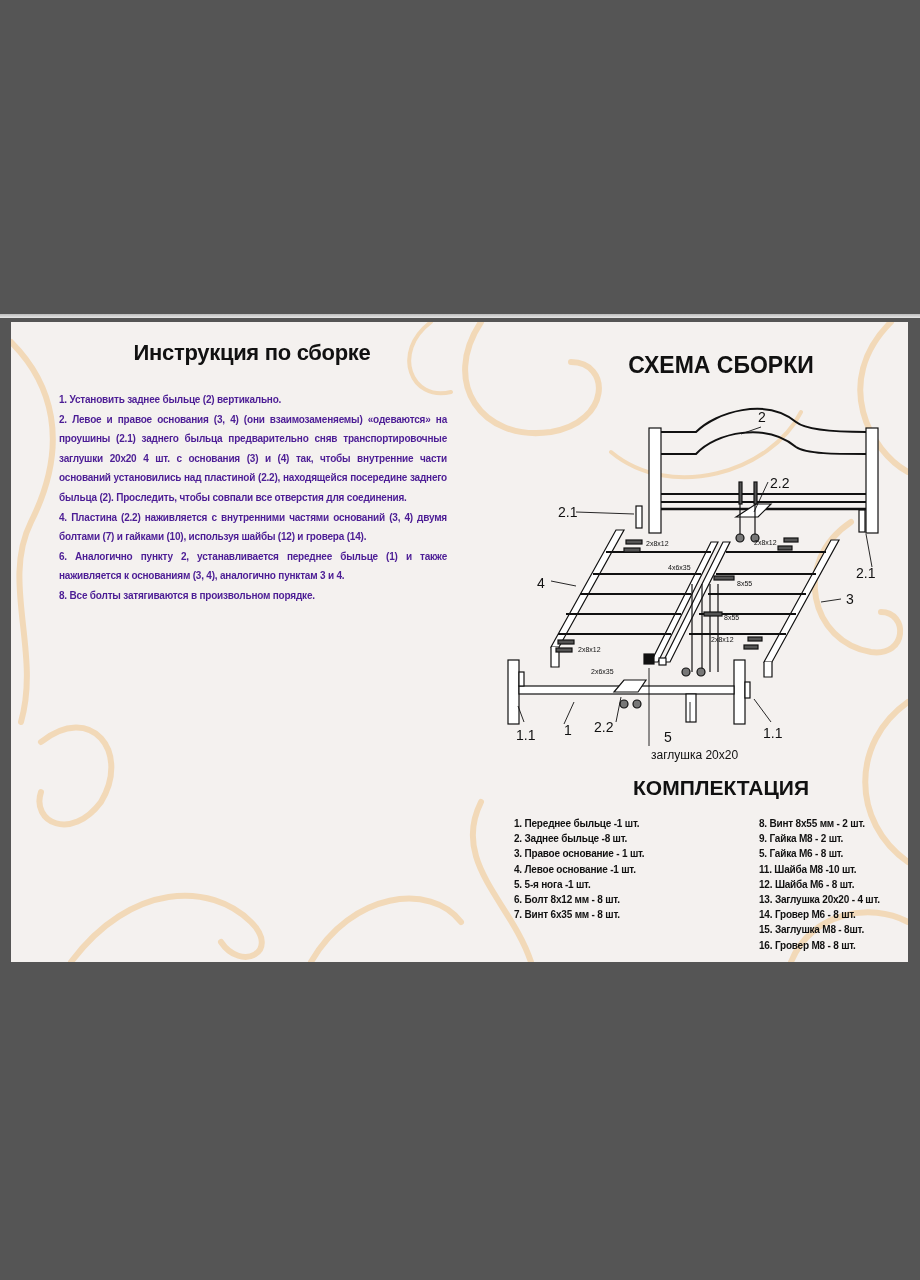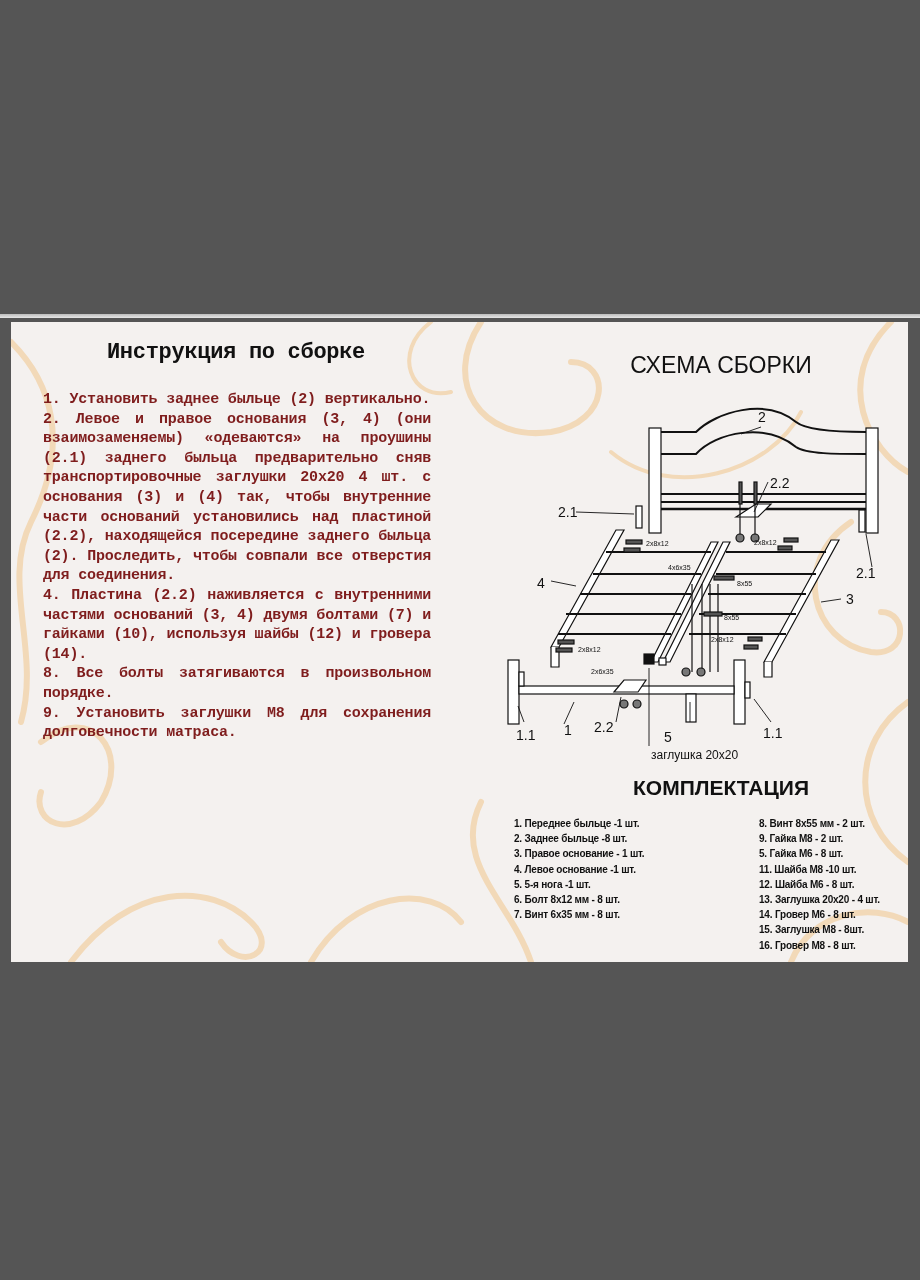--- a/index.html
+++ b/index.html
@@ -6,35 +6,35 @@
   body {
     width: 920px; height: 1280px; background: #555555; position: relative; overflow: hidden;
     font-family: "Liberation Sans", sans-serif;
   }
   .top-rule { position: absolute; left: 0; top: 314px; width: 920px; height: 4px; background: linear-gradient(#bdbdbd, #e6e6e6); }
   .panel {
     position: absolute; left: 11px; top: 322px; width: 897px; height: 640px;
     background: #f4f1ef; overflow: hidden;
   }
   .ornament { position: absolute; left: 0; top: 0; width: 897px; height: 640px; }
-  .left-col { position: absolute; left: 0; top: 0; width: 440px; height: 485px; font-family: Liberation Mono, monospace; }
+  .left-col { position: absolute; left: 16px; top: 0; width: 440px; height: 485px; }
   .right-col { position: absolute; left: 440px; top: 0; width: 457px; height: 640px; }
   .title-left {
     position: absolute; left: 0; width: 450px; top: 18px; text-align: center;
     font-weight: bold; font-size: 22px; color: #111; letter-spacing: -0.3px;
   }
   .steps {
     position: absolute; left: 32px; top: 68px; width: 388px;
-    font-weight: bold; font-size: 15px; line-height: 19.6px; color: #7f1d1d;
+    font-weight: bold; font-size: 10px; line-height: 19.6px; color: #4c1d95;
     text-align: justify; letter-spacing: -0.2px;
   }
   .steps p { margin: 0; }
   .title-right {
     position: absolute; left: 160px; top: 30px; width: 220px; text-align: center;
-    font-weight: normal; font-size: 23px; color: #111;
+    font-weight: bold; font-size: 23px; color: #111;
   }
   .diagram { position: absolute; left: 45px; top: 80px; width: 412px; height: 360px; }
   .title-kit {
     position: absolute; left: 160px; top: 454px; width: 220px; text-align: center;
     font-weight: bold; font-size: 21px; color: #111;
   }
   .kit-list {
     position: absolute; font-weight: bold; font-size: 10px; line-height: 15.2px; color: #111;
     margin: 8px; padding: 0; list-style: none; letter-spacing: -0.2px;
   }
@@ -63,22 +63,22 @@
     <path d="M600 130 C 660 180, 760 150, 790 90" stroke-width="4"></path>
     <path d="M420 0 C 380 30, 400 80, 440 70" stroke-width="4"></path>
   </svg>
 
   <div class="left-col">
     <div class="title-left">Инструкция по сборке</div>
     <div class="steps">
       <p>1. Установить заднее быльце (2) вертикально.</p>
       <p>2. Левое и правое основания (3, 4) (они взаимозаменяемы) «одеваются» на проушины (2.1) заднего быльца предварительно сняв транспортировочные заглушки 20х20 4 шт. с основания (3) и (4) так, чтобы внутренние части оснований установились над пластиной (2.2), находящейся посередине заднего быльца (2). Проследить, чтобы совпали все отверстия для соединения.</p>
       <p>4. Пластина (2.2) наживляется с внутренними частями оснований (3, 4) двумя болтами (7) и гайками (10), используя шайбы (12) и гровера (14).</p>
+      <p>6. Аналогично пункту 2, устанавливается переднее быльце (1) и также наживляется к основаниям (3, 4), аналогично пунктам 3 и 4.</p>
       <p>8. Все болты затягиваются в произвольном порядке.</p>
-      <p>9. Установить заглушки М8 для сохранения долговечности матраса.</p>
     </div>
   </div>
 
   <div class="right-col">
     <div class="title-right">СХЕМА СБОРКИ</div>
 
     <svg class="diagram" viewBox="0 0 412 360">
       <g stroke="#111" fill="#fff" stroke-width="1.2">
 
         <rect x="153" y="26" width="12" height="105"></rect>

